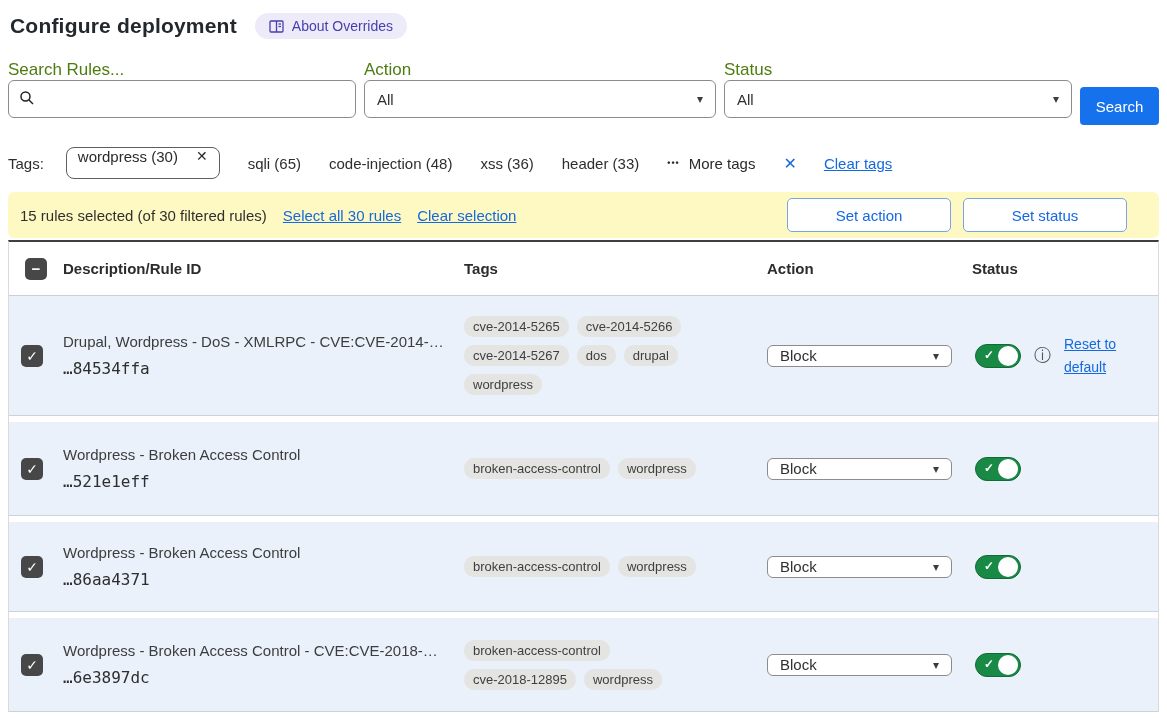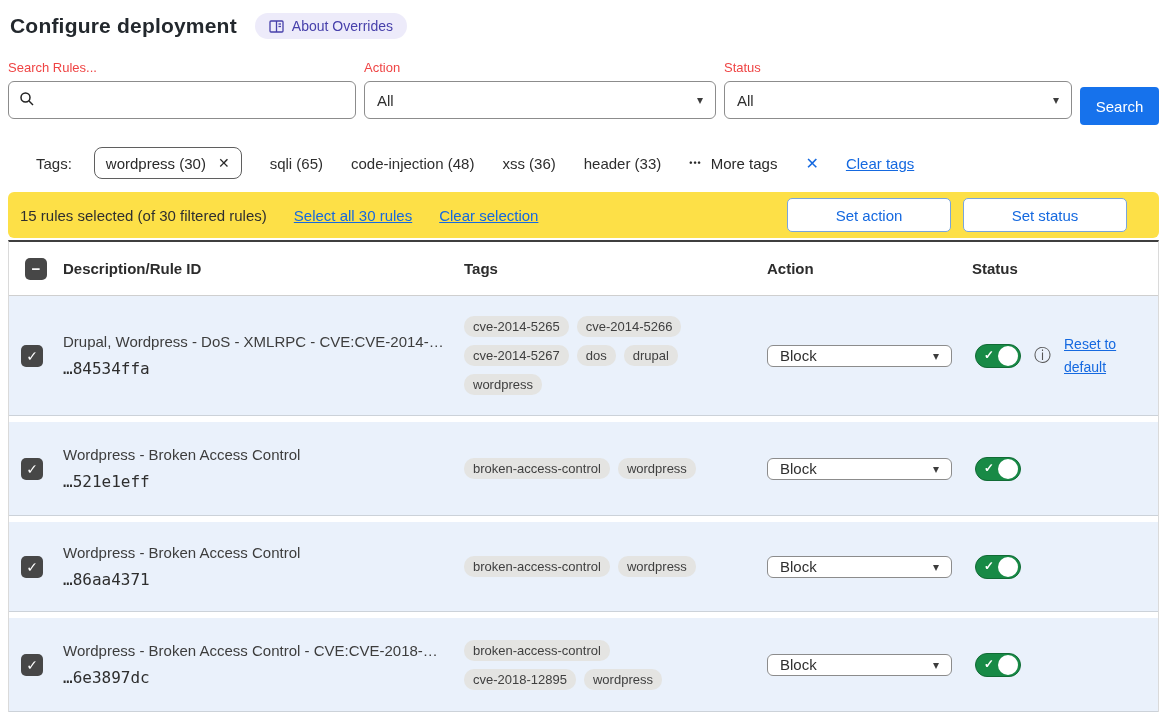--- a/index.html
+++ b/index.html
@@ -18,57 +18,57 @@
   .about-badge {
     display:inline-flex; align-items:center; gap:8px;
     background:#edebfa; color:#4740ab; border-radius:13px;
     height:26px; padding:0 14px; font-size:14px; cursor:pointer;
   }
   .about-badge svg { display:block; }
 
   
   .filters { display:flex; gap:8px; margin-top:18px; }
   .filter-group { display:flex; flex-direction:column; }
-  .filter-label { font-size:13px; color:#ef4444; margin-bottom:6px; }
+  .filter-label { font-size:17px; color:#4d7c0f; }
   .search-box {
     width:348px; height:38px; border:1px solid #8c8c8c; border-radius:6px;
     display:flex; align-items:center; padding:0 10px; background:#fff;
   }
   .search-box input { border:none; outline:none; flex:1; font:inherit; margin-left:8px; background:transparent; }
   .select-box {
     height:38px; border:1px solid #8c8c8c; border-radius:6px; background:#fff;
     display:flex; align-items:center; justify-content:space-between;
     padding:0 12px; cursor:pointer; color:#2f2f2f;
   }
   .select-box.w-action { width:352px; }
   .select-box.w-status { width:348px; }
   .caret { font-size:12px; color:#3c3c3c; }
   .search-btn {
     width:88px; height:38px; margin-top:27px; border:none; border-radius:4px;
     background:#1672ec; color:#fff; font:inherit; font-size:15px; cursor:pointer;
   }
 
   
   .tags-bar { display:flex; align-items:center; margin-top:22px; gap:28px; color:#2e2e2e; }
-  .tags-bar-label { margin-right:-6px;margin-left:28px; }
+  .tags-bar-label { margin-right:-6px; }
   .selected-tag {
-    display:inline-flex; align-items:center; gap:12px; height:32px;
+    display:inline-flex; align-items:flex-start; gap:18px; height:32px;
     border:1px solid #5f5f5f; border-radius:8px; padding:0 11px; cursor:pointer; color:#2a2a2a;
   }
   .selected-tag .x { font-size:14px; }
   .tag-option { cursor:pointer; }
   .more-tags { display:inline-flex; align-items:center; gap:9px; cursor:pointer; color:#2a2a2a; }
   .more-tags .dots { font-weight:700; letter-spacing:1px; }
   .clear-tags { display:inline-flex; align-items:center; gap:7px; color:#1569e0; cursor:pointer; }
   .clear-tags .lbl { text-decoration:underline;margin-left:20px; }
 
   
   .selection-bar {
-    margin-top:13px; height:46px; background:#fde047; border-radius:6px;
-    display:flex; align-items:center; padding:0 12px; gap:27px;
+    margin-top:13px; height:46px; background:#fef9c3; border-radius:6px;
+    display:flex; align-items:center; padding:0 12px; gap:16px;
   }
   .selection-summary { color:#2f2f2f; }
   a.link { color:#1569e0; text-decoration:underline; cursor:pointer; }
   .selection-actions { margin-left:auto; display:flex; gap:12px; margin-right:20px; }
   .outline-btn {
     width:164px; height:34px; background:#fff; border:1px solid #79a5dc; border-radius:5px;
     color:#1569e0; font:inherit; cursor:pointer;
   }
 
   

